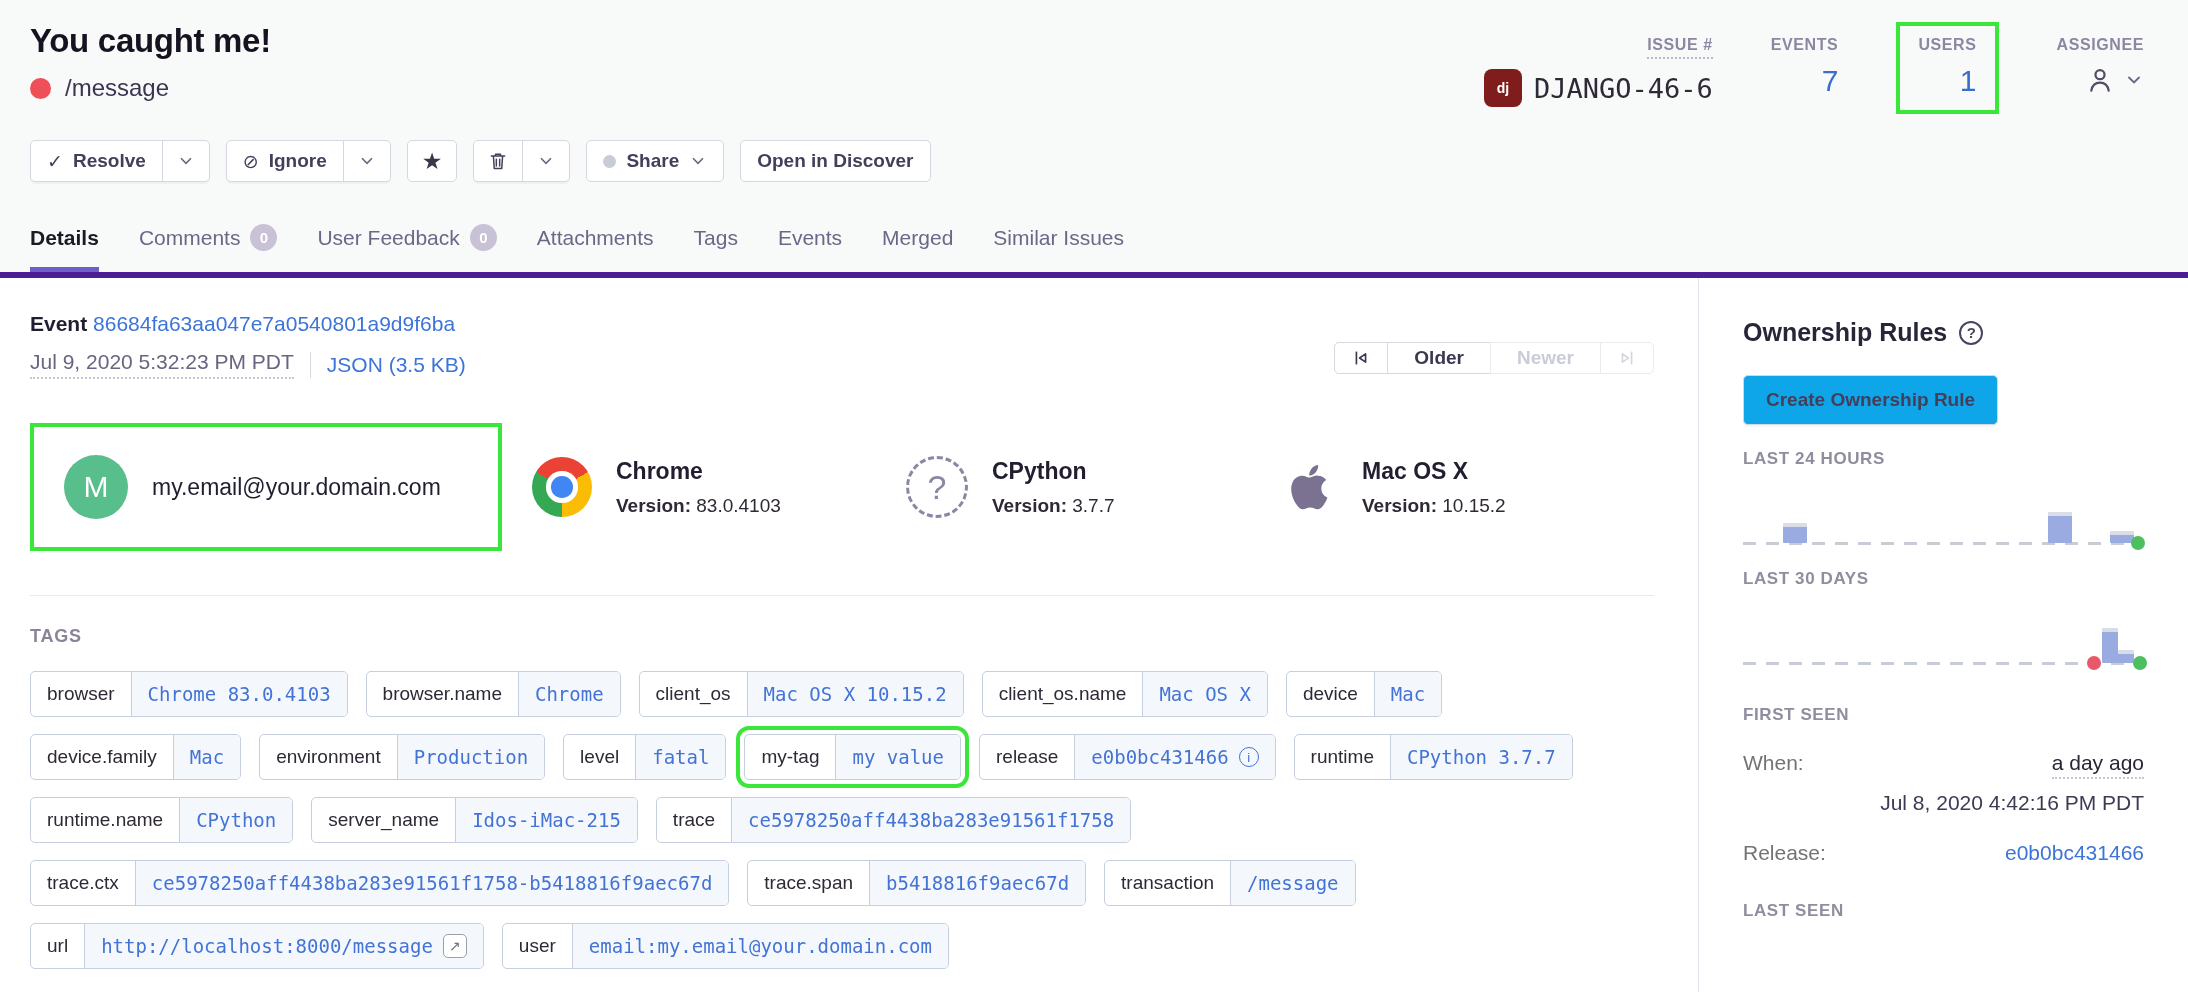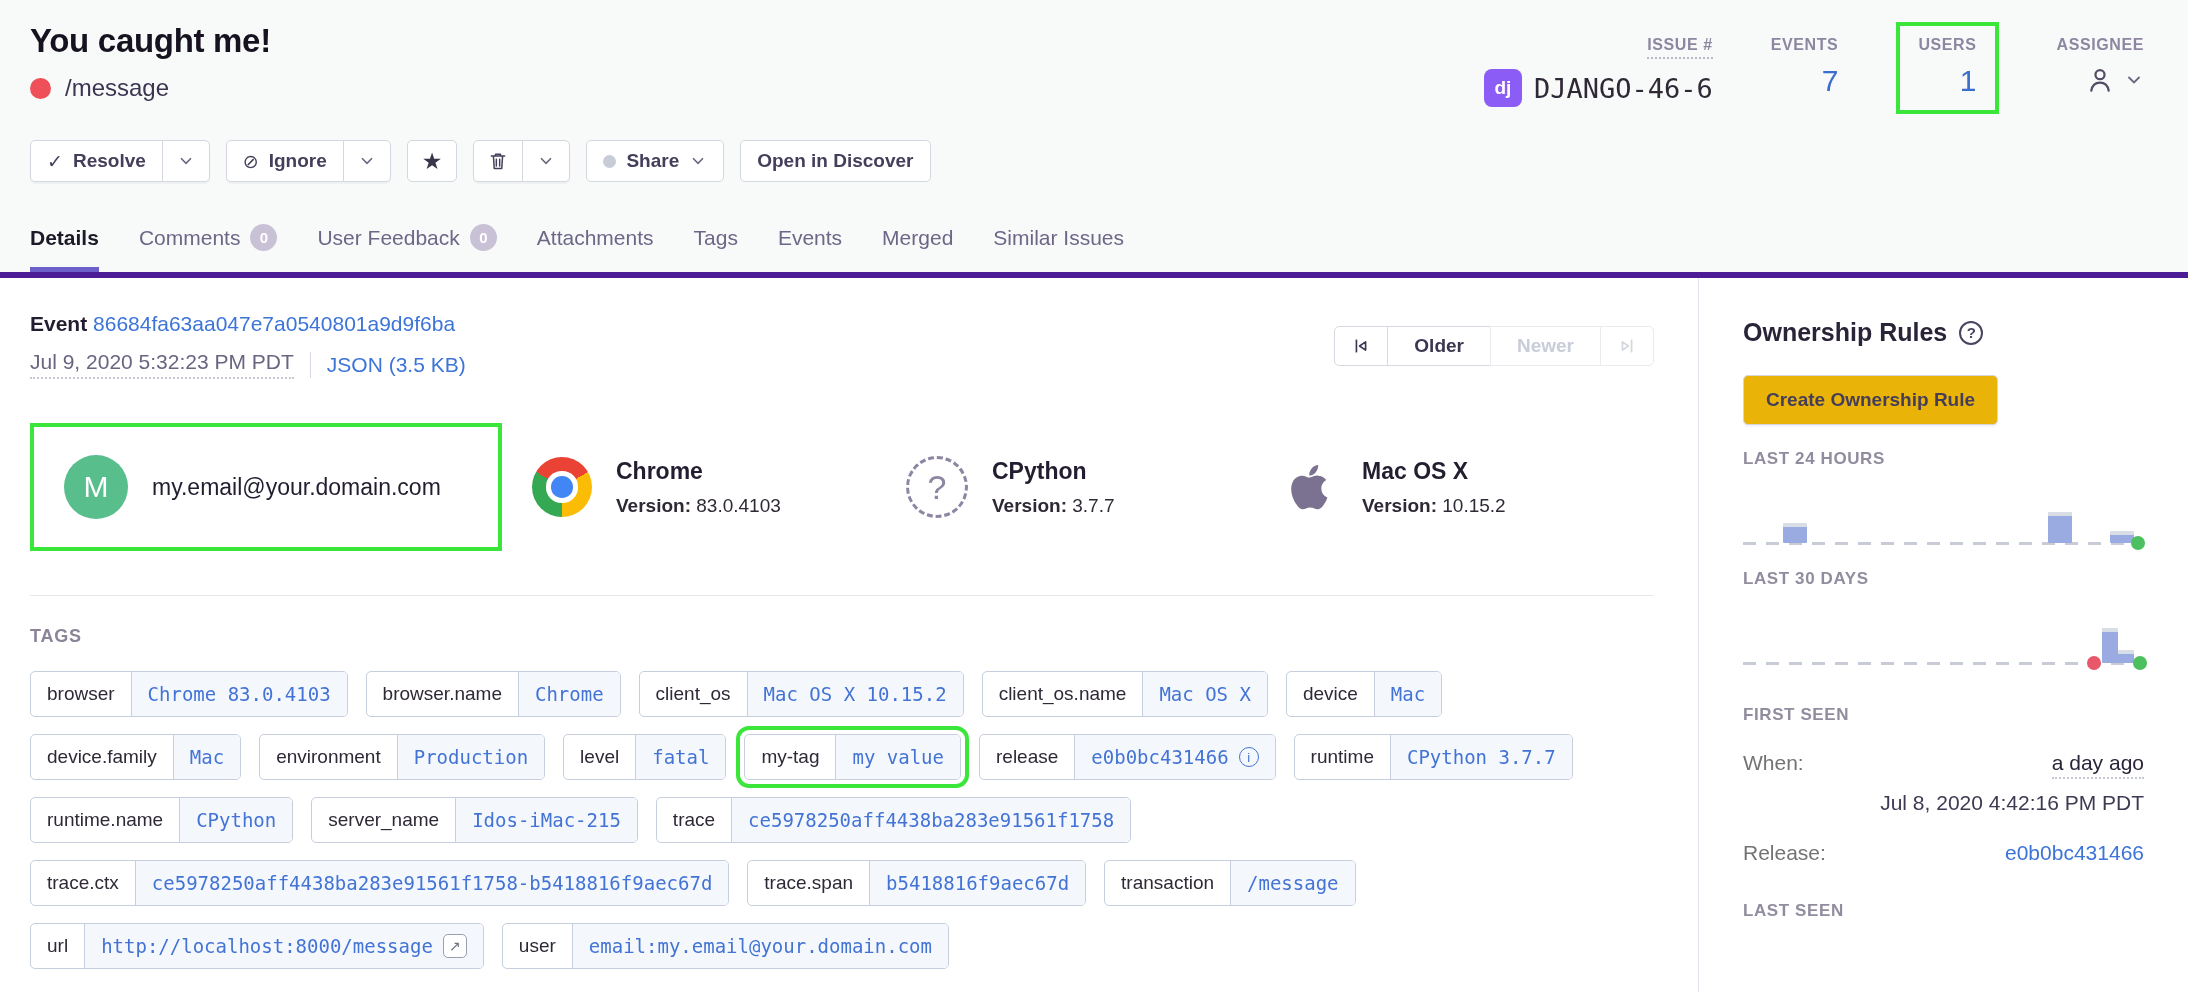--- a/index.html
+++ b/index.html
@@ -12,22 +12,22 @@
   .header-top { display:flex; justify-content:space-between; align-items:flex-start; padding-top:22px; }
   h1.issue-title { font-size:33px; font-weight:700; color:#17121f; letter-spacing:-.3px; }
   .culprit { display:flex; align-items:center; gap:14px; margin-top:14px; font-size:24px; color:#3c3451; }
   .error-dot { width:21px; height:21px; border-radius:50%; background:#ef4f58; display:inline-block; }
 
   .stats { display:flex; align-items:flex-start; gap:58px; padding-top:14px; }
   .stat { text-align:right; }
   .stat-label { font-size:16px; font-weight:700; color:#8c86a0; letter-spacing:.6px; display:inline-block; }
   .stat-label.dotted { border-bottom:2px dotted #bcb7c9; padding-bottom:3px; }
   .issue-id { display:flex; align-items:center; gap:12px; margin-top:10px; }
-  .dj-icon { width:38px; height:38px; border-radius:8px; background:#8b5cf6; color:#fff;
-    display:flex; align-items:center; justify-content:center; font-weight:700; font-size:19px; }
+  .dj-icon { width:38px; height:38px; border-radius:8px; background:#7f1d1d; color:#fff;
+    display:flex; align-items:center; justify-content:center; font-weight:700; font-size:14px; }
   .issue-short { font-size:27px; color:#2f2936; }
   .stat-value { display:block; margin-top:10px; font-size:30px; color:#3b6ecc; text-decoration:none; cursor:pointer; }
   .stat-users { border:4px solid #39e639; padding:10px 18px 12px; margin-top:-14px; }
   .assignee-ctl { display:flex; align-items:center; gap:8px; margin-top:10px; justify-content:flex-end; cursor:pointer; }
   .person-icon { width:32px; height:32px; color:#554d66; }
   .chev { width:20px; height:20px; color:#6d6680; }
 
   
   .actions { display:flex; gap:16px; margin-top:26px; }
   .btn-group { display:flex; border-radius:5px; box-shadow:0 2px 1px rgba(60,60,90,.05); }
@@ -58,23 +58,23 @@
 
   .event-header { display:flex; justify-content:space-between; align-items:flex-start; }
   .event-line1 { font-size:21px; }
   .event-label { font-weight:700; color:#231d30; }
   a.link { color:#3c74d8; text-decoration:none; cursor:pointer; }
   .event-line2 { margin-top:14px; font-size:21px; color:#6b6480; display:flex; align-items:center; }
   .event-date { border-bottom:2px dotted #c5c9d3; padding-bottom:3px; }
   .v-sep { width:1px; height:26px; background:#d5d8df; margin:0 16px; }
 
   .pager { display:flex; margin-top:14px; }
-  .pg-btn { background:#fff; border:1px solid #d6d9e0; height:40px; display:flex; align-items:center;
+  .pg-btn { background:#fff; border:1px solid #d6d9e0; height:32px; display:flex; align-items:center;
     justify-content:center; font-size:19px; font-weight:700; color:#3a3750; cursor:pointer;
-    font-family:"Liberation Sans", sans-serif; }
+    font-family:"Liberation Sans", sans-serif;margin-top:16px; }
   .pg-btn + .pg-btn { margin-left:-1px; }
   .pg-btn.pg-cap { width:54px; }
   .pg-btn.pg-word { padding:0 26px; }
   .pg-btn:first-child { border-radius:5px 0 0 5px; }
   .pg-btn:last-child { border-radius:0 5px 5px 0; }
   .pg-btn.disabled { color:#c9cdd8; border-color:#e9ebef; cursor:default; }
   .pg-btn.disabled svg { color:#d3d6de; }
   .pg-btn svg { width:22px; height:22px; }
 
   
@@ -109,21 +109,21 @@
     display:flex; align-items:center; justify-content:center; font-family:"Liberation Sans",sans-serif; }
   .ext-icon { width:24px; height:24px; border:1.5px solid #9aa0ad; border-radius:5px; color:#6d7380;
     font-size:14px; display:flex; align-items:center; justify-content:center;
     font-family:"Liberation Sans",sans-serif; background:#fff; }
 
   
   .own-title-row { display:flex; align-items:center; gap:12px; }
   .side-h { font-size:25px; font-weight:700; color:#2a2438; }
   .qmark { width:24px; height:24px; border-radius:50%; border:2px solid #4b4460; color:#4b4460;
     font-size:15px; font-weight:700; display:flex; align-items:center; justify-content:center; cursor:pointer; }
-  .create-rule-btn { margin-top:28px; height:50px; padding:0 22px; background:#eab308; border:1px solid #d4d7de;
+  .create-rule-btn { margin-top:28px; height:50px; padding:0 22px; background:#0ea5e9; border:1px solid #d4d7de;
     border-radius:5px; font-size:19px; font-weight:700; color:#453e5a; cursor:pointer;
     box-shadow:0 2px 1px rgba(60,60,90,.05); font-family:"Liberation Sans", sans-serif; }
   .env-title { margin-top:42px; }
   .side-label { margin-top:24px; font-size:17px; font-weight:700; color:#918c9e; letter-spacing:.6px; }
   .spark { position:relative; height:62px; margin-top:14px; }
   .spark-baseline { position:absolute; left:0; right:0; bottom:0; height:3px;
     background:repeating-linear-gradient(90deg,#c7ccd7 0 13px,transparent 13px 23px); }
   .spark-bar { position:absolute; bottom:2px; transform:translateX(-50%); background:#9aabe2;
     border-top:4px solid #d9dde6; border-radius:1px; }
   .spark-dot { position:absolute; bottom:-5px; transform:translateX(-50%); width:14px; height:14px; border-radius:50%; }

